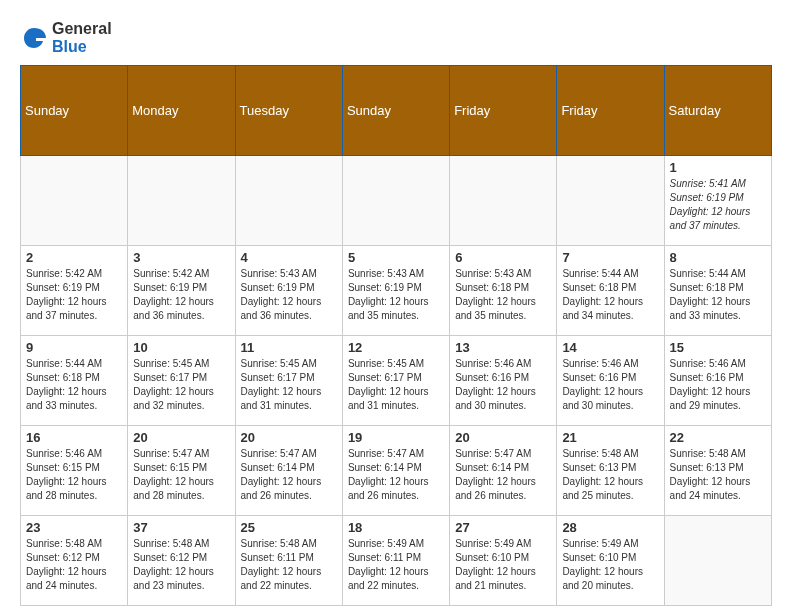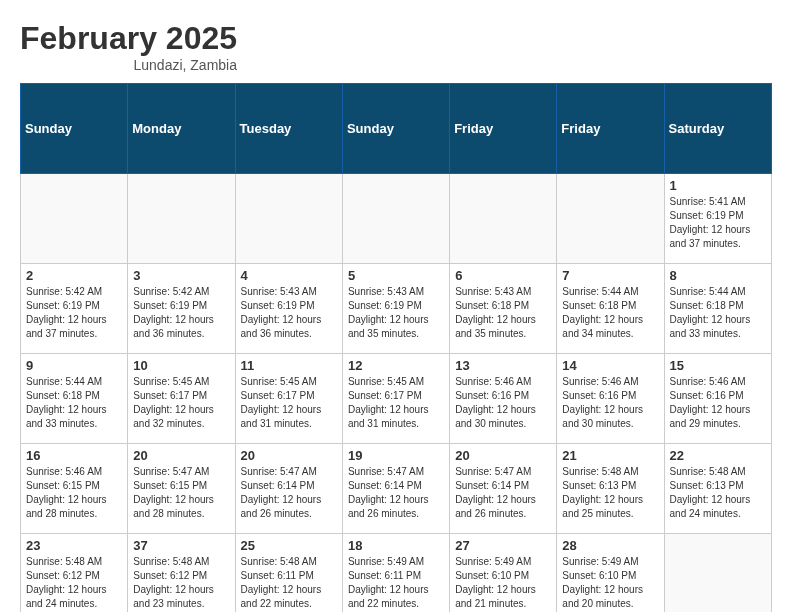--- a/index.html
+++ b/index.html
@@ -36,25 +36,25 @@
     .location {
       font-size: 14px;
       color: #555;
     }
     .calendar {
       width: 100%;
       border-collapse: collapse;
       border: 1px solid #ccc;
     }
     .calendar th {
-      background: #0c4a6e;
+      background: #a16207;
       color: #fff;
       padding: 6px 4px;
       font-size: 13px;
-      font-weight: bold;
+      font-weight: normal;
       text-align: left;
       border: 1px solid #1560a8;
     }
     .calendar td {
       vertical-align: top;
       border: 1px solid #ccc;
       padding: 4px 5px;
       width: 108px;
       min-height: 90px;
       font-size: 10.5px;
@@ -74,23 +74,30 @@
       font-size: 10px;
       color: #333;
       line-height: 1.4;
     }
     tr { height: 90px; }
   </style>
 </head>
 <body>
 
 <div class="header">
-  <div class="title-block">
-    <div class="month-year">February 2025</div>
-    <div class="location">Lundazi, Zambia</div>
+  <div class="logo">
+    <svg class="logo-icon" viewBox="0 0 28 28" xmlns="http://www.w3.org/2000/svg">
+      <path d="M14 4 C8 4 4 9 4 14 C4 20 8 24 14 24 C18 24 22 21 23 17 L16 17 L16 14 L26 14 C26 8 21 4 14 4Z" fill="#1a6fc4"></path>
+    </svg>
+    <div>
+      <div style="font-size:16px;font-weight:bold;line-height:1.1;">
+        <span style="color:#333;">General</span><br>
+        <span style="color:#1a6fc4;">Blue</span>
+      </div>
+    </div>
   </div>
 </div>
 
 <table class="calendar">
   <thead>
     <tr>
       <th>Sunday</th>
       <th>Monday</th>
       <th>Tuesday</th>
       <th>Sunday</th>
@@ -102,21 +109,21 @@
   <tbody id="calendar-body">
   <tr>
         <td class="empty"></td>
         <td class="empty"></td>
         <td class="empty"></td>
         <td class="empty"></td>
         <td class="empty"></td>
         <td class="empty"></td>
         <td>
           <span class="day-num">1</span>
-          <div class="day-info" style="white-space: pre-line;">Sunrise: 5:41 AM
+          <div class="day-info" style="white-space: pre-line; font-style: italic;">Sunrise: 5:41 AM
 Sunset: 6:19 PM
 Daylight: 12 hours and 37 minutes.</div>
         </td>
       </tr>
       <tr>
         <td>
           <span class="day-num">2</span>
           <div class="day-info" style="white-space: pre-line;">Sunrise: 5:42 AM
 Sunset: 6:19 PM
 Daylight: 12 hours and 37 minutes.</div>

